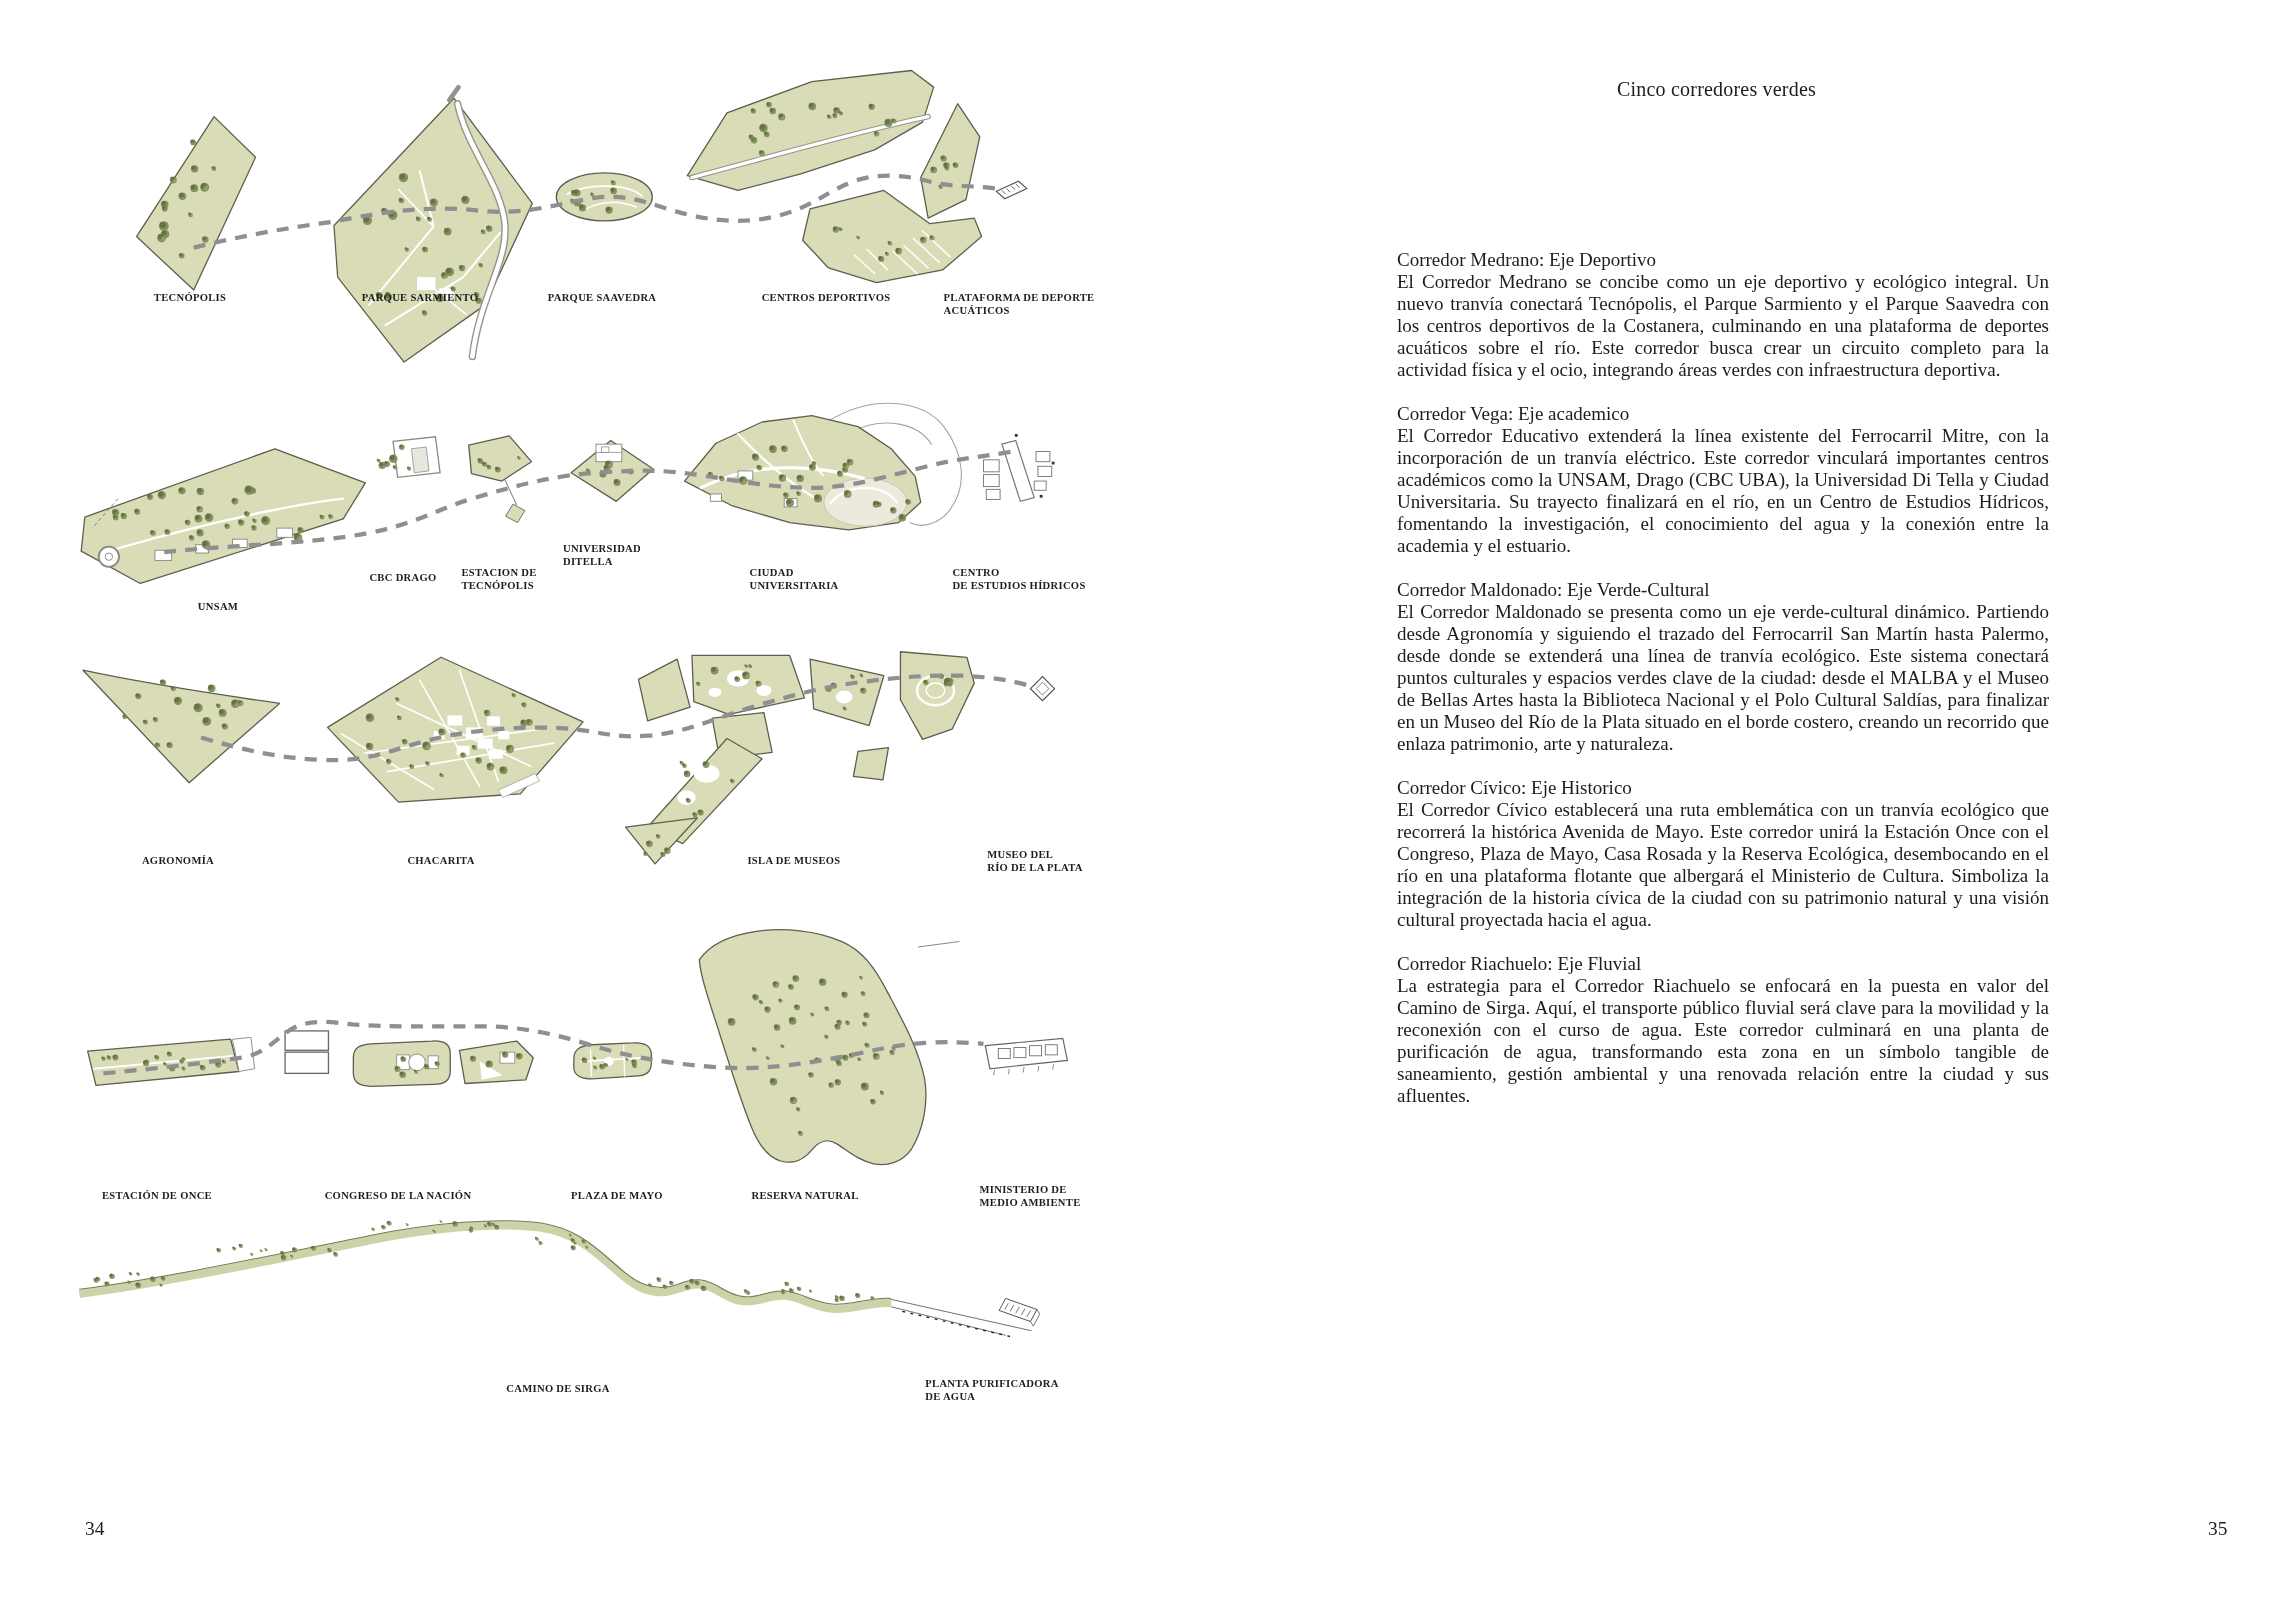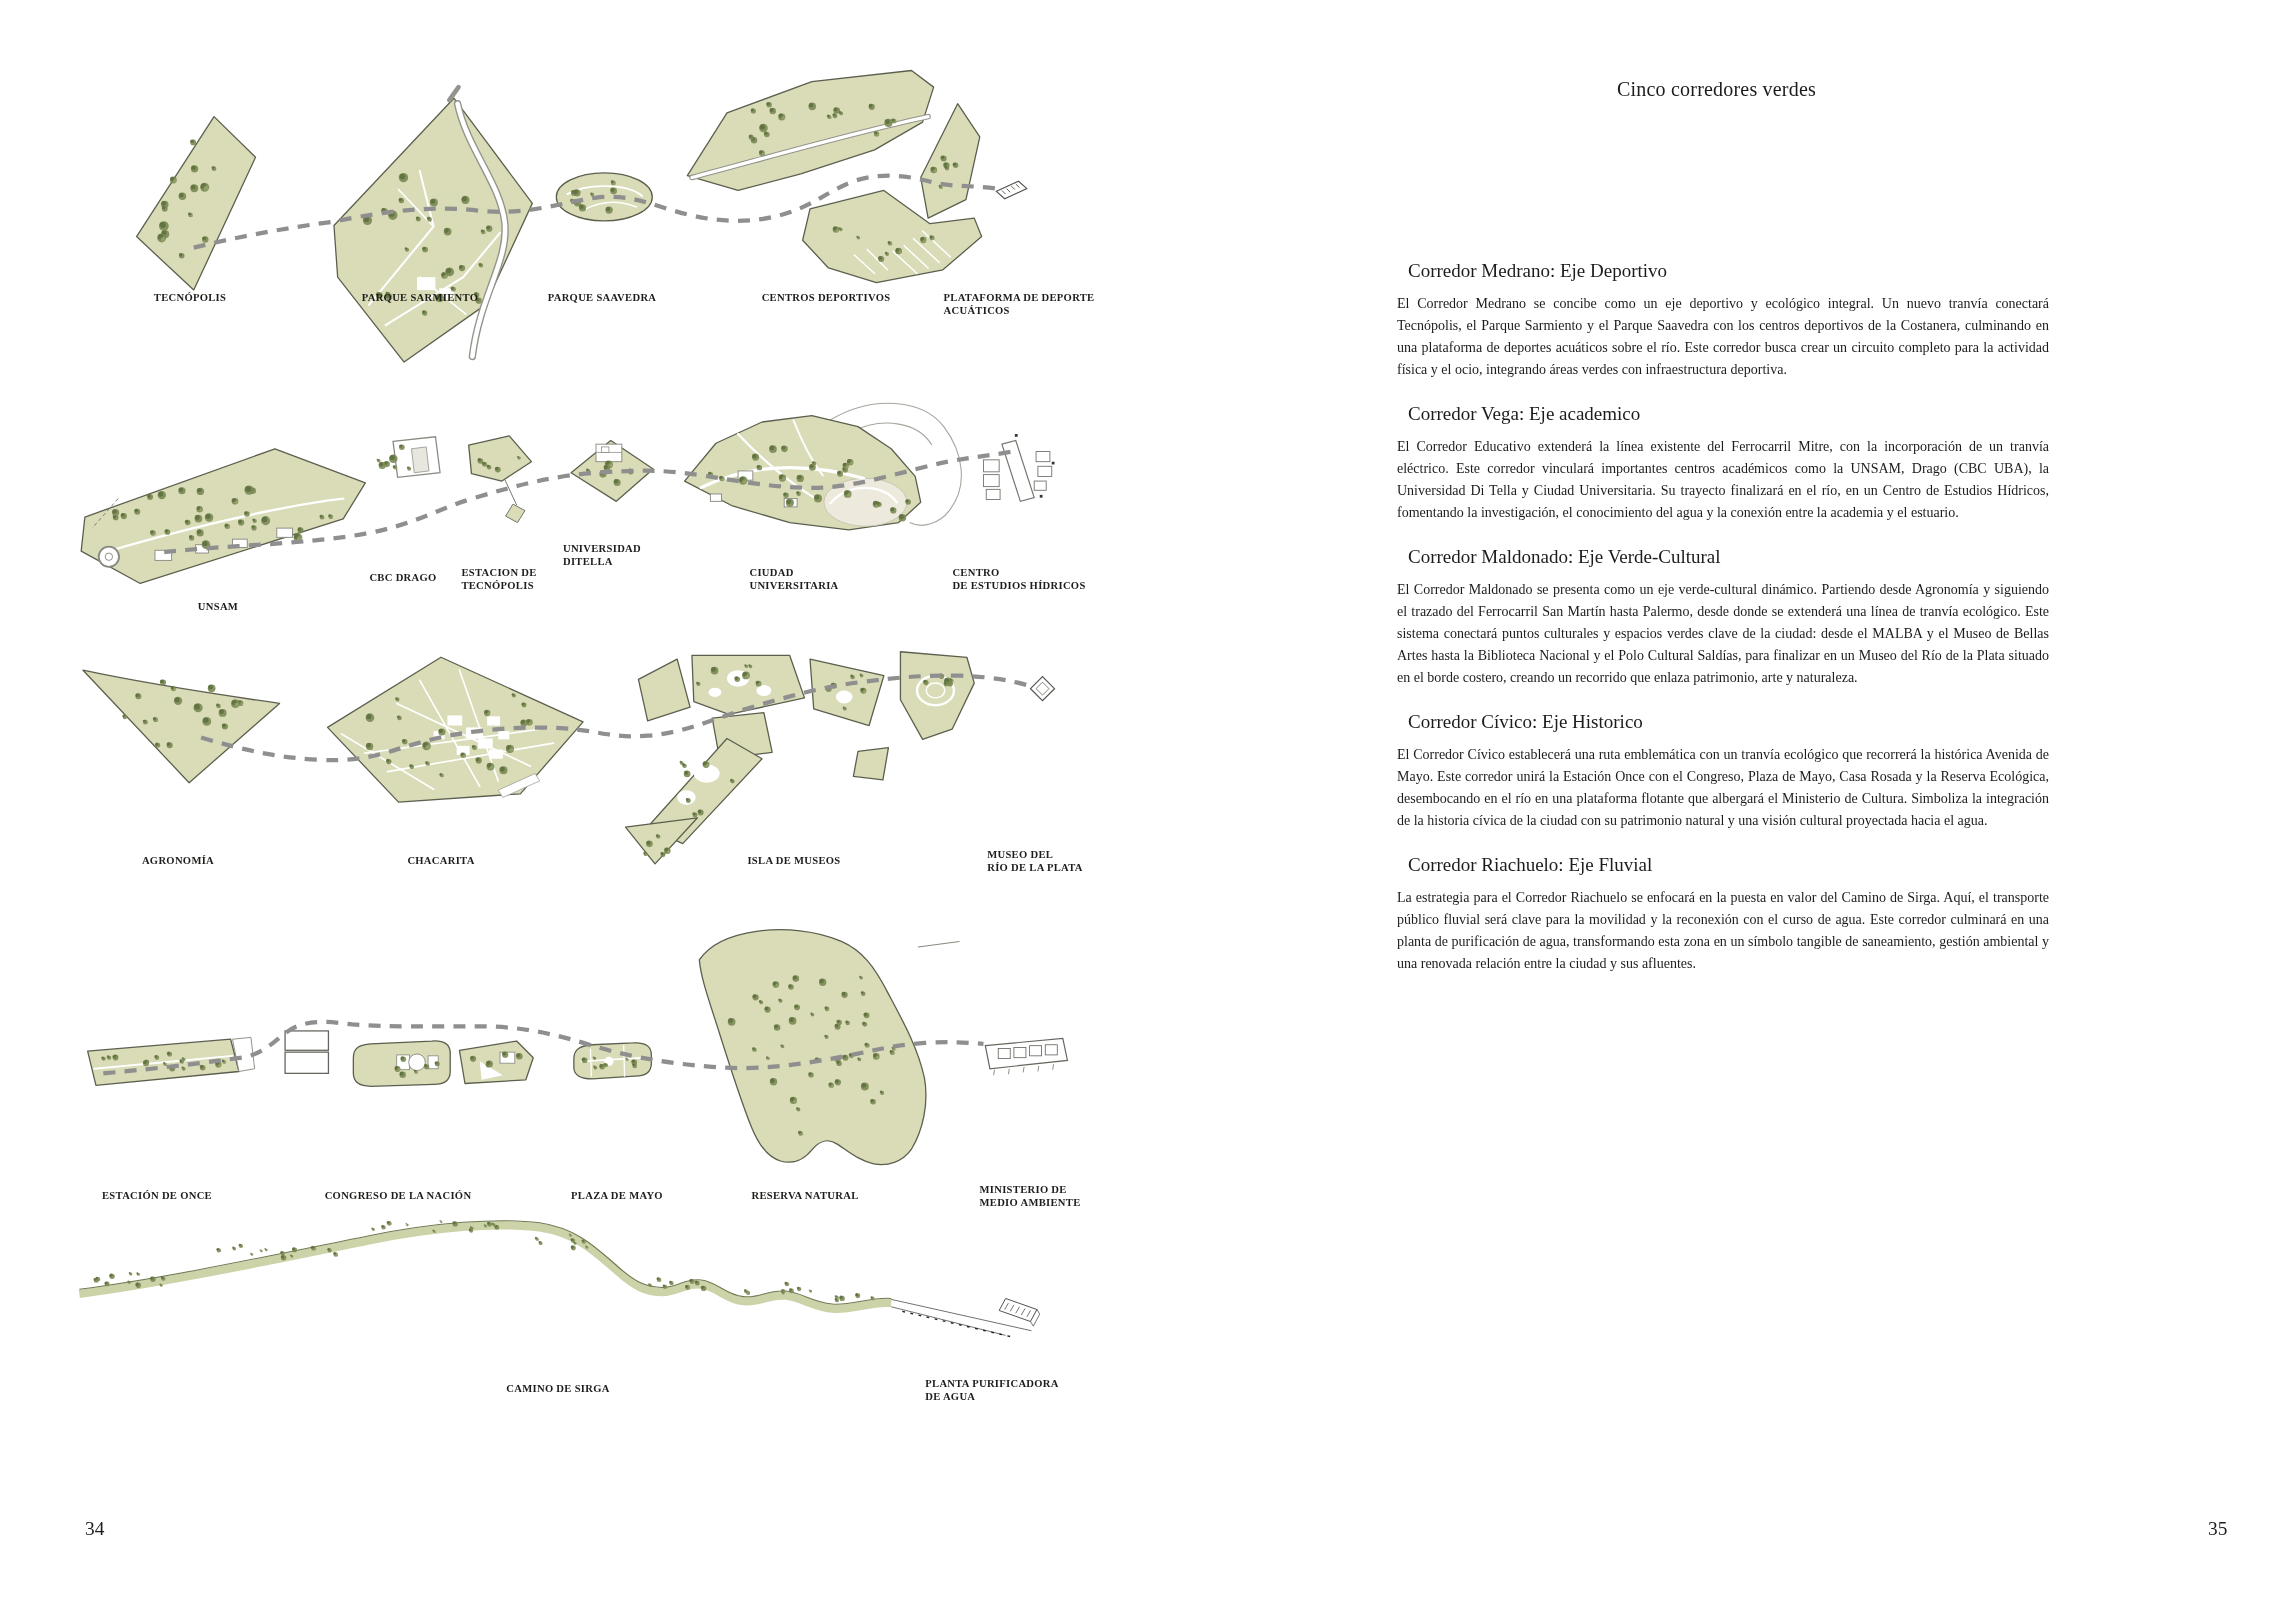--- a/index.html
+++ b/index.html
@@ -15,22 +15,22 @@
     position:absolute;transform:translateX(-50%);
     font-size:10.6px;font-weight:bold;letter-spacing:0.3px;line-height:12.5px;
     white-space:pre-line;color:#1d1d1b;
   }
   .running-head{
     position:absolute;left:1144px;top:78px;width:1145px;text-align:center;
     font-size:20px;letter-spacing:0.2px;
   }
   .textcol{position:absolute;left:1397px;top:249px;width:652px;}
   .section{margin:0 0 22px 0;}
-  .section h3{font-size:19px;line-height:22px;font-weight:normal;margin:11px;}
-  .section p{font-size:14px;line-height:22px;margin:0;text-align:justify;hyphens:auto;}
+  .section h3{font-size:19px;line-height:22px;font-weight:normal;margin:0;}
+  .section p{font-size:19px;line-height:22px;margin:0;text-align:justify;hyphens:auto;}
   .pagenum{position:absolute;font-size:19.4px;}
   svg{position:absolute;left:0;top:0;}
   .park{fill:var(--park);stroke:var(--park-stroke);stroke-width:1.4;stroke-linejoin:round;}
   .roadw{stroke:#ffffff;fill:none;stroke-linecap:round;}
   .roadc{stroke:var(--casing);fill:none;stroke-linecap:round;}
   .bldg{fill:#ffffff;stroke:var(--bldg-stroke);stroke-width:1;}
   .outline{fill:none;stroke:#a6a69e;stroke-width:1.2;}
   .route{stroke:var(--route);stroke-width:4.6;fill:none;stroke-dasharray:13 10;}
 </style>
 </head>

